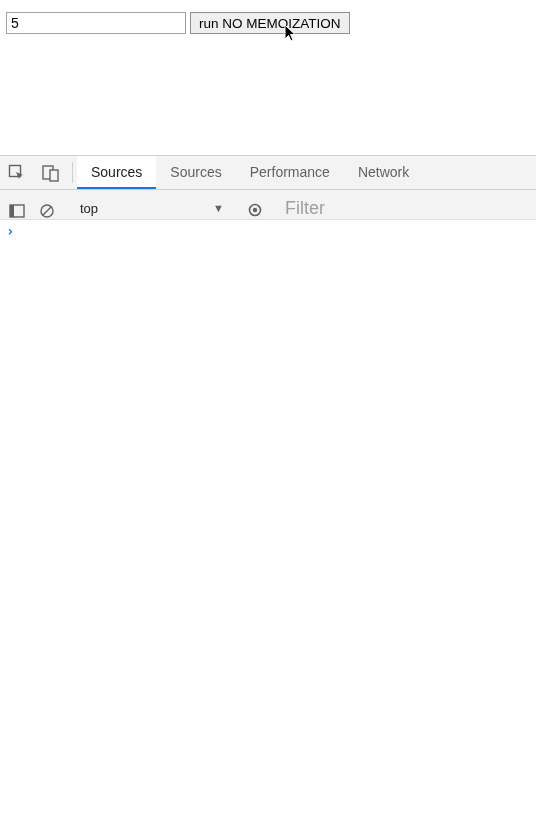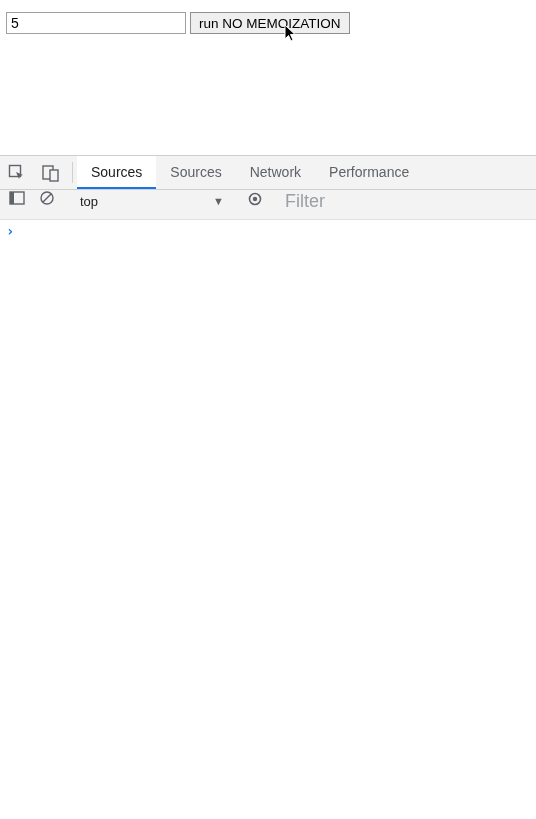--- a/index.html
+++ b/index.html
@@ -81,21 +81,21 @@
   .dt-tab.active {
     color: #202124;
     border-bottom: 2px solid #1a73e8;
     background: #ffffff;
   }
 
   
   .dt-toolbar {
     height: 30px;
     display: flex;
-    align-items: flex-start;
+    align-items: flex-end;
     border-bottom: 1px solid #e0e0e0;
     background: #f3f3f3;
     padding-left: 2px;
   }
   .dt-toolbar .dt-iconbtn { width: 30px; }
   .ctx-select {
     display: flex;
     align-items: center;
     height: 22px;
     padding: 0 22px 0 8px;
@@ -184,24 +184,24 @@
     </div>
     <div class="dt-divider"></div>
 
     <div class="dt-tab active">
       <span>Sources</span>
     </div>
     <div class="dt-tab">
       <span>Sources</span>
     </div>
     <div class="dt-tab">
+      <span>Performance</span>
+    </div>
+    <div class="dt-tab">
       <span>Network</span>
-    </div>
-    <div class="dt-tab">
-      <span>Performance</span>
     </div>
   </div>
 
   <div class="dt-toolbar">
     <div class="dt-iconbtn">
       <svg width="16" height="16" viewBox="0 0 16 16">
         <rect x="1" y="2" width="14" height="12" fill="none" stroke="#5f6368" stroke-width="1.4"></rect>
         <rect x="1" y="2" width="4" height="12" fill="#5f6368"></rect>
       </svg>
     </div>

